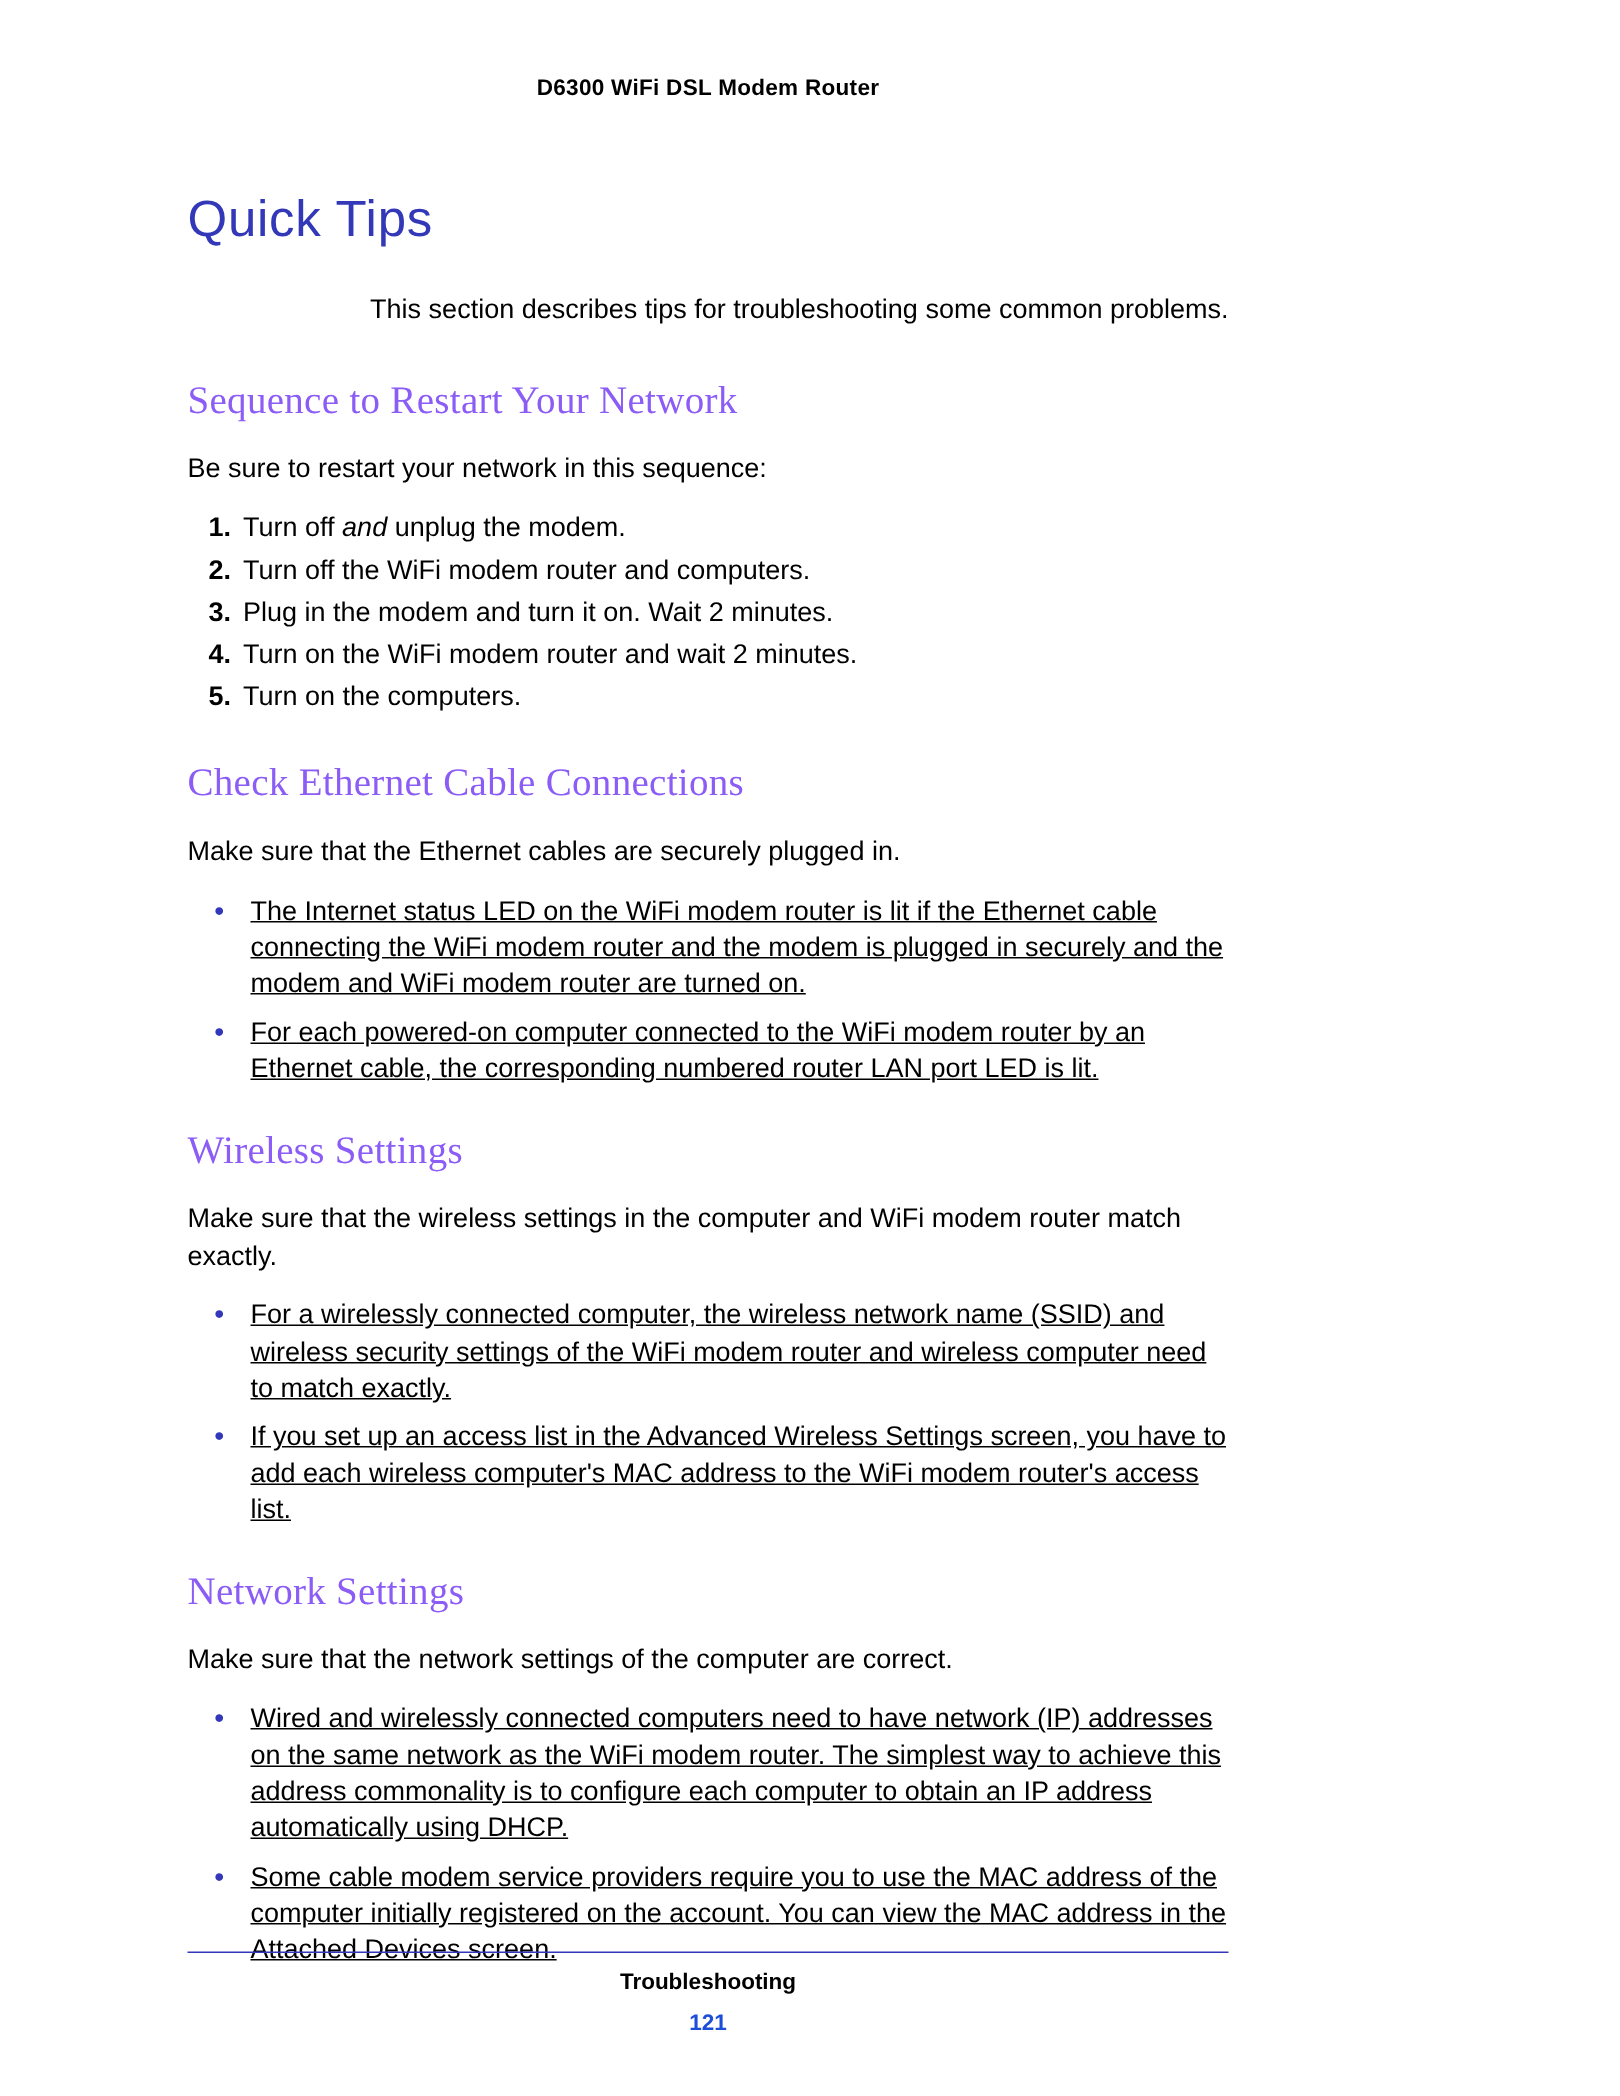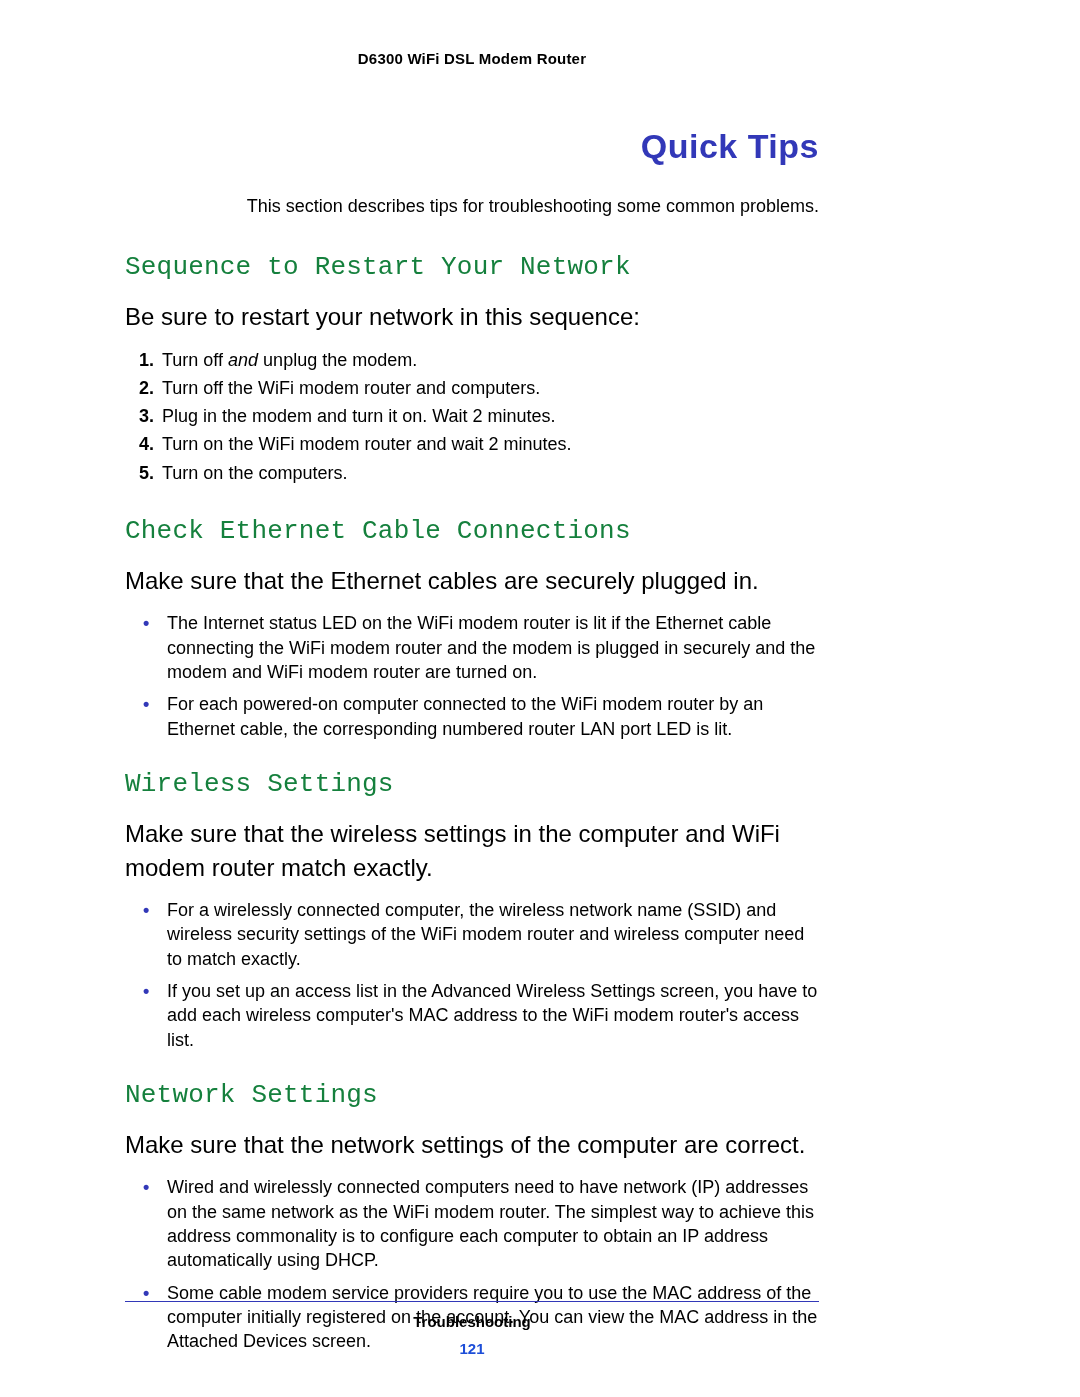--- a/index.html
+++ b/index.html
@@ -20,41 +20,40 @@
     text-align: center;
     font-size: 15px;
     font-weight: bold;
     letter-spacing: 0.2px;
     margin-bottom: 60px;
   }
   .h1 {
     color: #3238b8;
     font-family: "Trebuchet MS", "Lucida Grande", Arial, sans-serif;
     font-size: 34px;
-    font-weight: 700;
+    font-weight: 400;
     margin: 0 0 28px 0;
     letter-spacing: 0.5px;
-    text-align: right;
   }
   .intro {
     font-size: 18px;
     line-height: 1.35;
     margin: 0 0 34px 0;
     text-align: right;
   }
   .h2 {
-    color: #15803d;
-    font-family: Liberation Mono, monospace;
+    color: #8b5cf6;
+    font-family: Liberation Serif, serif;
     font-size: 26px;
     font-weight: 500;
     margin: 0 0 18px 0;
     letter-spacing: 0.2px;
   }
   .lead {
-    font-size: 24px;
+    font-size: 18px;
     line-height: 1.4;
     margin: 0 0 14px 0;
   }
   ol.steps {
     list-style: none;
     padding: 0;
     margin: 0 0 30px 14px;
     font-size: 18px;
     line-height: 1.4;
   }
@@ -70,20 +69,21 @@
     list-style: none;
     padding: 0;
     margin: 0 0 28px 14px;
     font-size: 18px;
     line-height: 1.35;
   }
   ul.bullets li {
     position: relative;
     padding-left: 28px;
     margin: 8px 0;
+    text-decoration: underline;
   }
   ul.bullets li::before {
     content: "•";
     position: absolute;
     left: 4px;
     top: 0;
     color: #3238b8;
     font-size: 18px;
     font-weight: bold;
   }

